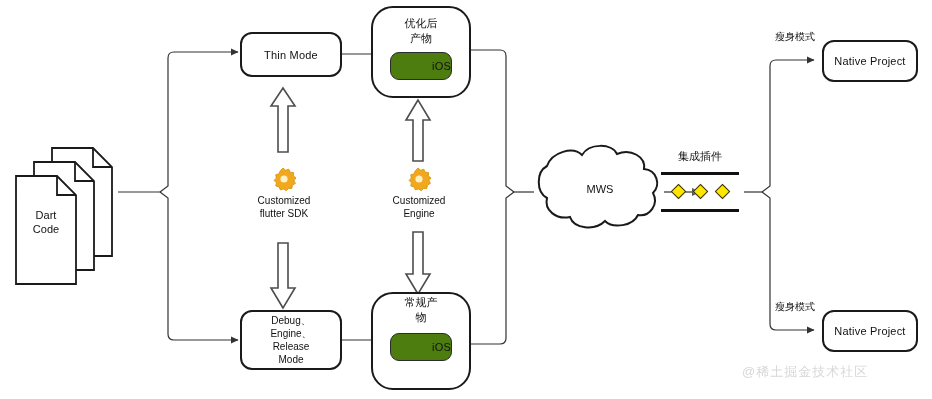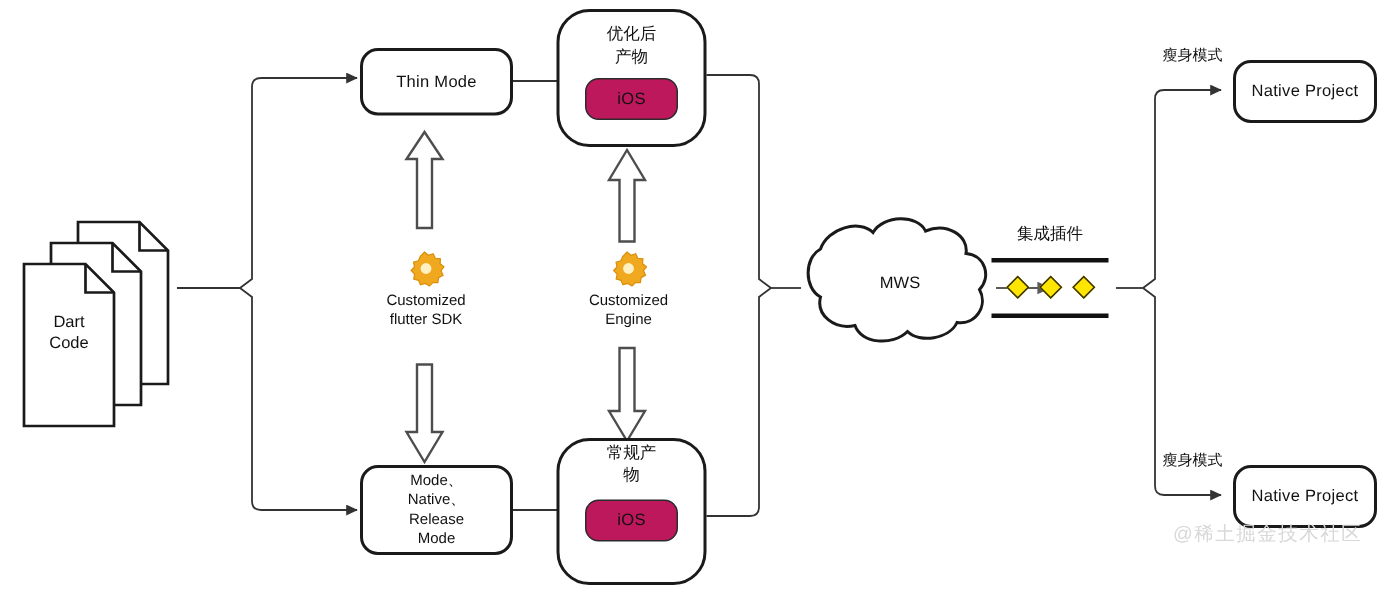--- a/index.html
+++ b/index.html
@@ -40,21 +40,22 @@
     background: #ffffff;
   }
   .rbox-lg {
     border: 2px solid #1a1a1a;
     border-radius: 22px;
     background: #ffffff;
   }
   .ios-box {
     border: 1.5px solid #2b2b2b;
     border-radius: 9px;
-    background: #be185d;
+    background: #4d7c0f;
+    align-items: flex-end;
   }
   .lbl-en {
     font-size: 11px;
     line-height: 14px;
     letter-spacing: 0.2px;
     color: #111111;
   }
   .lbl-cn {
     font-size: 11px;
     line-height: 15px;
@@ -211,22 +212,22 @@
   <div class="doc-label" style="left:16px; top:208px; width:60px;">
     <div>Dart</div>
     <div>Code</div>
   </div>
 
   <div class="node rbox" style="left:240px; top:32px; width:102px; height:45px;">
     <span class="lbl-en">Thin Mode</span>
   </div>
 
   <div class="node rbox" style="left:240px; top:310px; width:102px; height:60px;">
-    <span class="lbl-small">Mode、</span>
-    <span class="lbl-small">Native、</span>
+    <span class="lbl-small">Debug、</span>
+    <span class="lbl-small">Engine、</span>
     <span class="lbl-small">Release</span>
     <span class="lbl-small">Mode</span>
   </div>
 
   <div class="node rbox-lg" style="left:371px; top:6px; width:100px; height:92px; justify-content:flex-start; padding-top:8px;">
     <span class="lbl-cn">优化后</span>
     <span class="lbl-cn">产物</span>
     <div class="node ios-box" style="position:relative; left:0; top:6px; width:62px; height:28px;">
       <span class="lbl-en">iOS</span>
     </div>
@@ -274,17 +275,17 @@
     <span>瘦身模式</span>
   </div>
 
   <div class="node rbox" style="left:822px; top:40px; width:96px; height:42px;">
     <span class="lbl-en">Native Project</span>
   </div>
   <div class="node rbox" style="left:822px; top:310px; width:96px; height:42px;">
     <span class="lbl-en">Native Project</span>
   </div>
 
-  <div class="watermark" style="left:742px; top:347px;margin-left:40px;">
+  <div class="watermark" style="left:742px; top:363px;">
     <span>@稀土掘金技术社区</span>
   </div>
 
 </div>
 
 </body></html>

